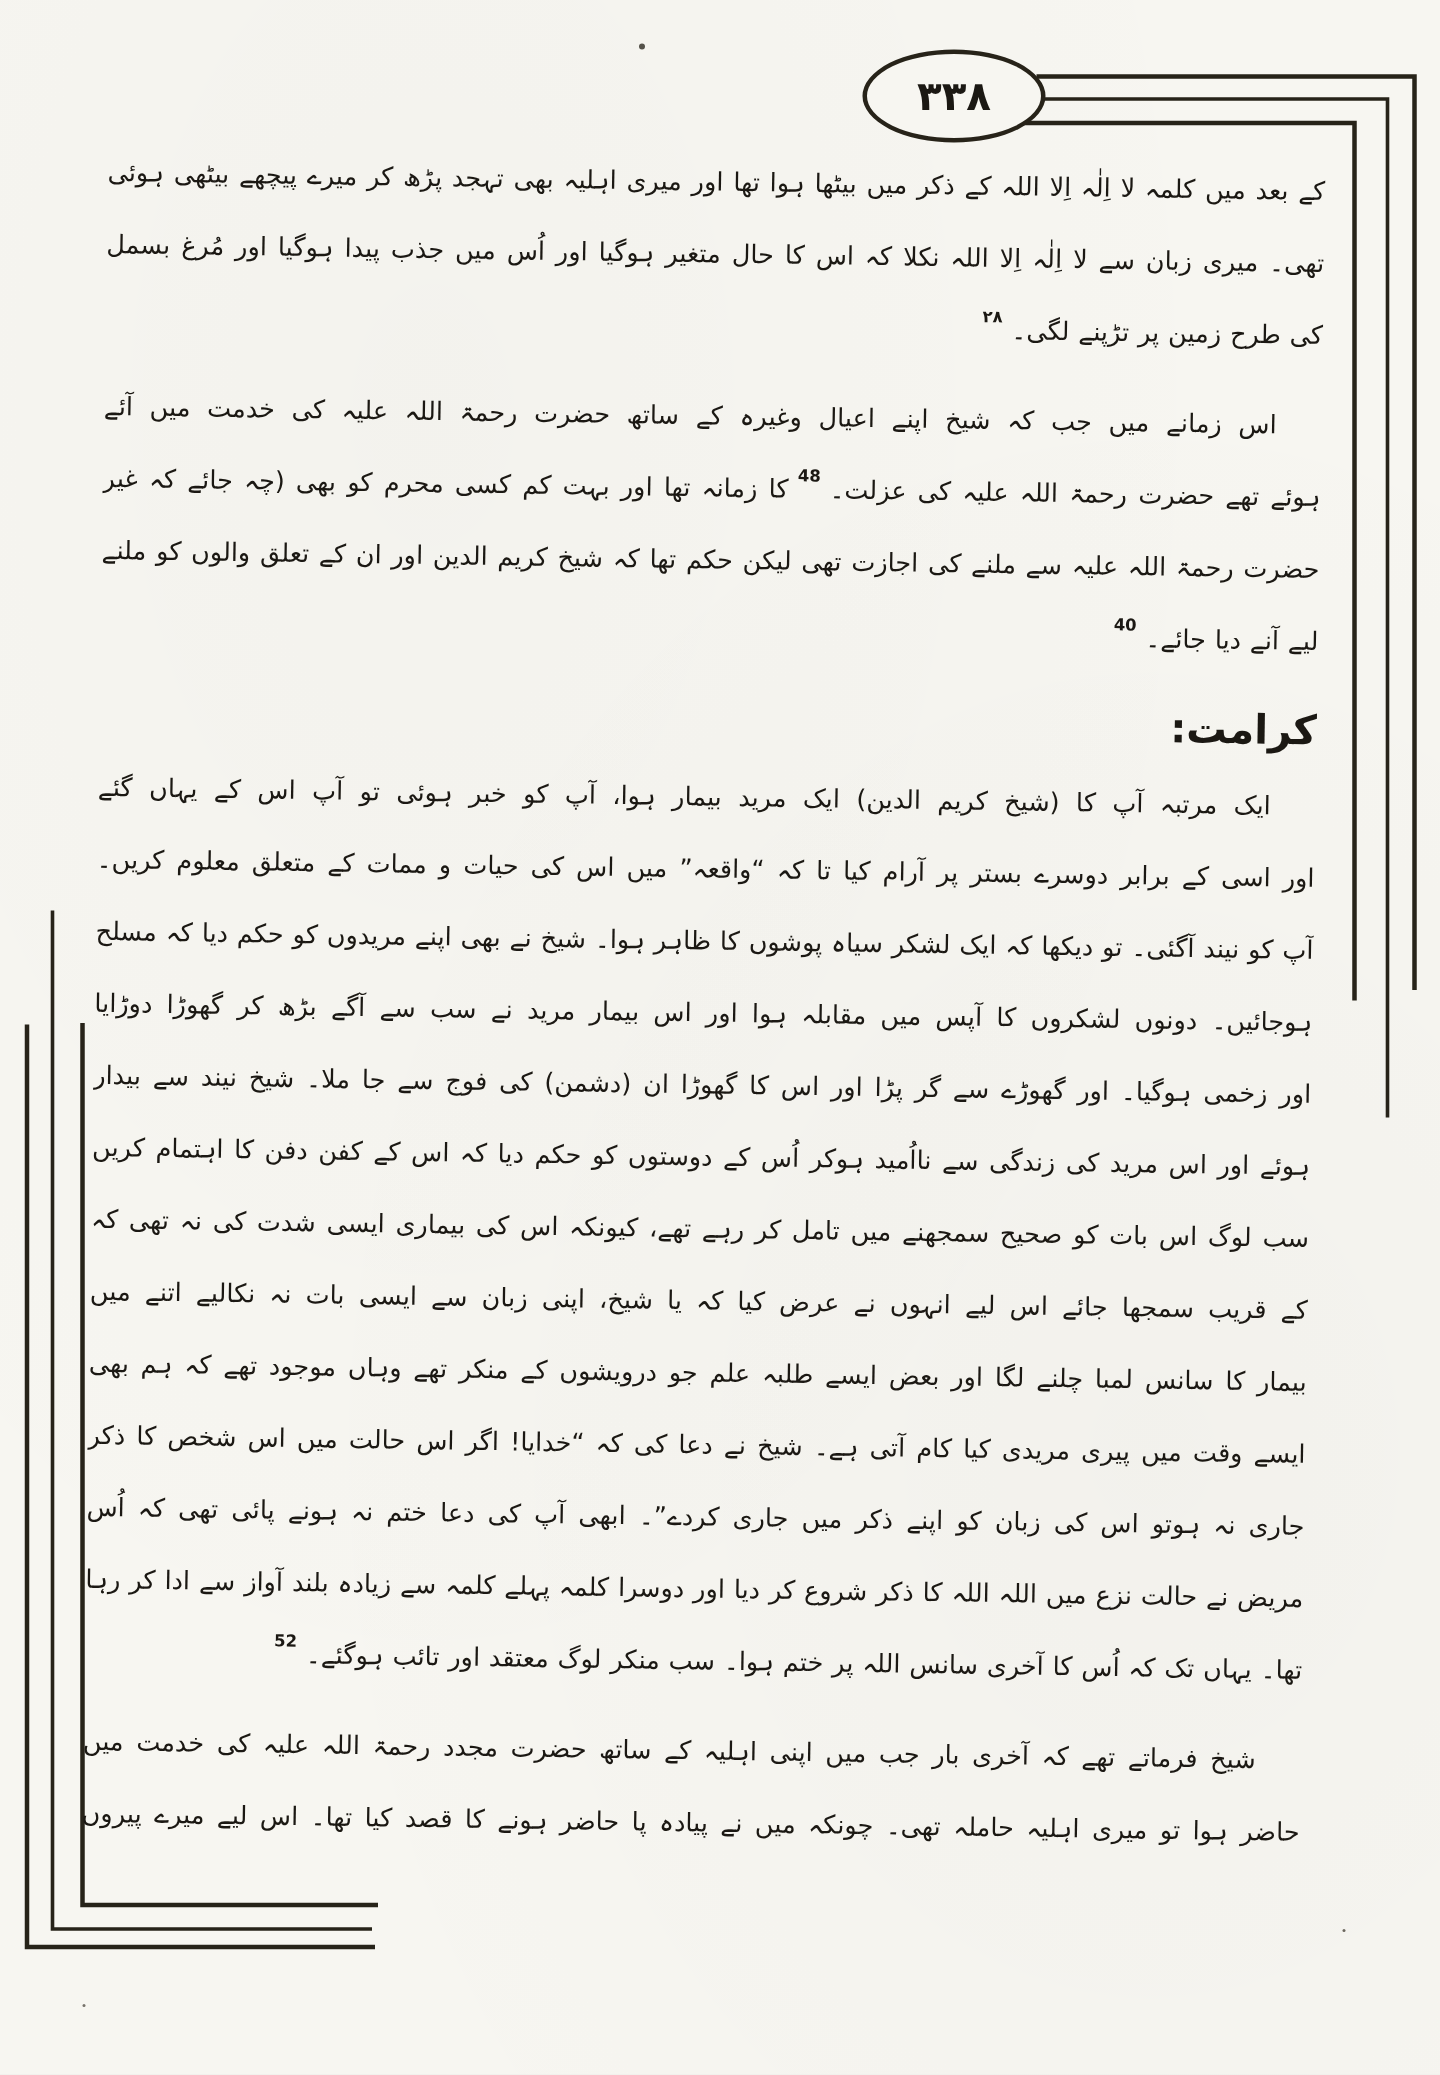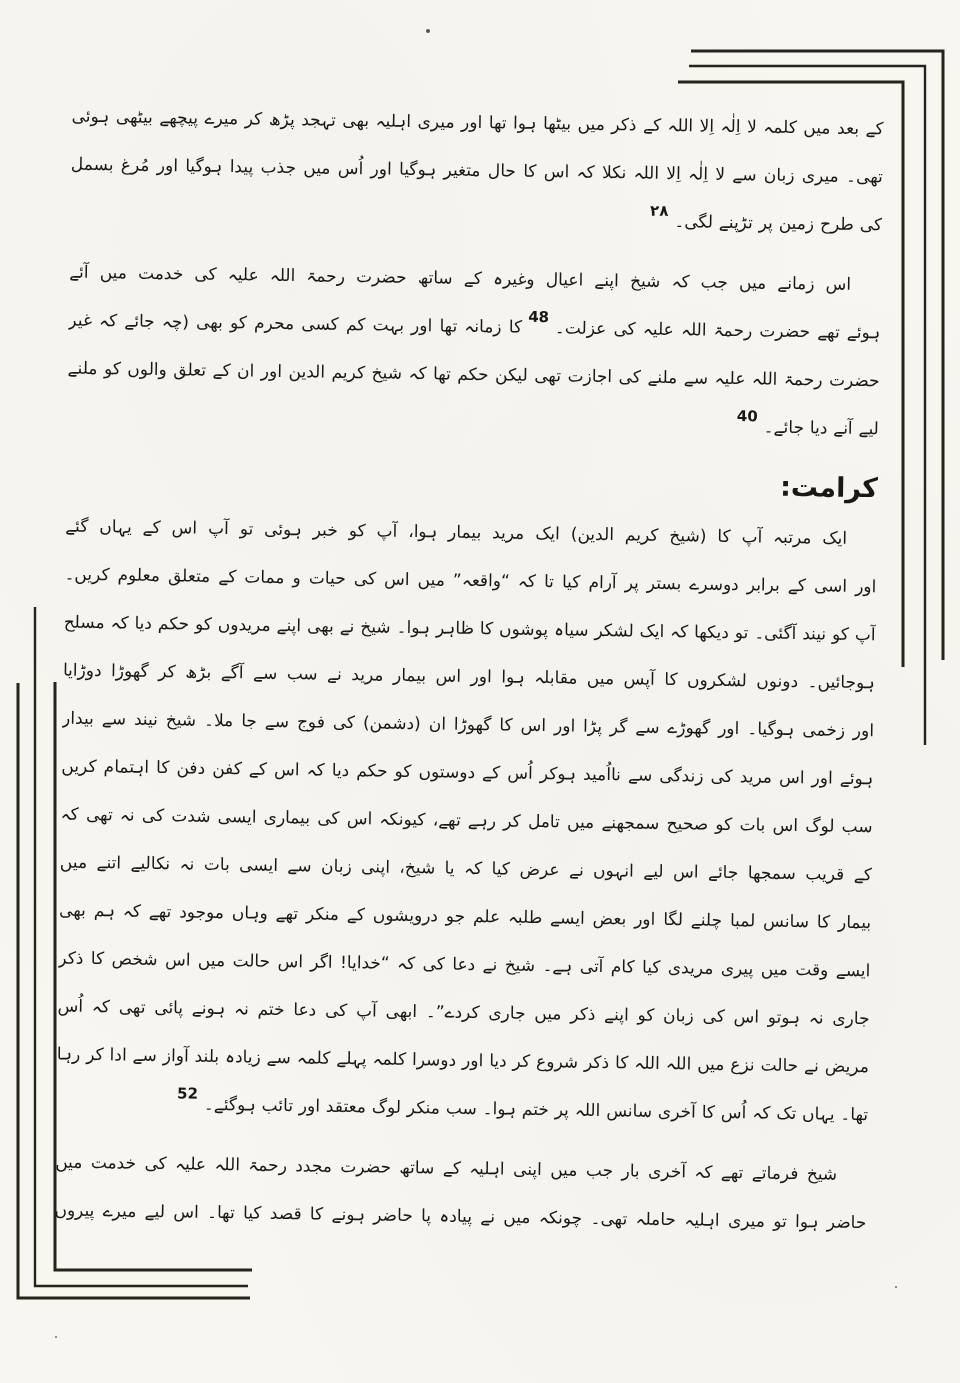--- a/index.html
+++ b/index.html
@@ -32,21 +32,21 @@
   }
   .para{margin:0 0 12px 0;}
   .line{
     font-size:17px;line-height:48px;height:48px;overflow:hidden;
     text-align:justify;word-spacing:0.5px;
   }
   .line.full{text-align-last:justify;}
   .line.end{text-align:right;text-align-last:right;}
   .line.indent{padding-right:30px;}
   .fn{
-    display:inline-block;font-size:15px;font-weight:bold;
+    display:inline-block;font-size:11px;font-weight:bold;
     vertical-align:11px;margin:0 6px;line-height:1;
   }
   .heading{
     font-size:27px;font-weight:bold;line-height:48px;height:48px;
     text-align:right;margin:0 0 2px 0;
   }
   
   .speck{
     position:absolute;left:426px;top:29px;width:4px;height:4px;border-radius:50%;
     background:#55524a;
@@ -63,20 +63,23 @@
 
     <path d="M691 51 H943 V660"></path>
     <path class="thin" d="M689 66 H925 V745"></path>
     <path d="M678 82 H903 V667"></path>
 
     <path class="thin" d="M35 607 V1286 H248"></path>
     <path d="M18 683 V1298 H250"></path>
     <path d="M55 682 V1270 H252"></path>
   </svg>
 
+  <div class="oval oval-top">
+    <span>۳۳۸</span>
+  </div>
 
 
   <div class="text-area" id="text-area">
       <div class="para">
         <div class="line full"><span>کے بعد میں کلمہ لا اِلٰہ اِلا اللہ کے ذکر میں بیٹھا ہوا تھا اور میری اہلیہ بھی تہجد پڑھ کر میرے پیچھے بیٹھی ہوئی</span></div>
         <div class="line full"><span>تھی۔ میری زبان سے لا اِلٰہ اِلا اللہ نکلا کہ اس کا حال متغیر ہوگیا اور اُس میں جذب پیدا ہوگیا اور مُرغ بسمل</span></div>
         <div class="line end"><span>کی طرح زمین پر تڑپنے لگی۔</span><span class="fn">۲۸</span></div>
       </div>
       <div class="para">
         <div class="line full indent"><span>اس زمانے میں جب کہ شیخ اپنے اعیال وغیرہ کے ساتھ حضرت رحمۃ اللہ علیہ کی خدمت میں آئے</span></div>

